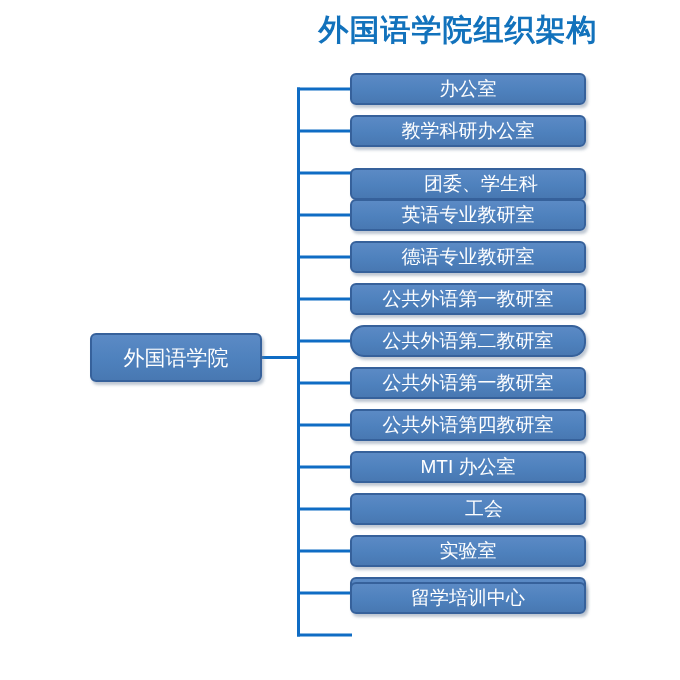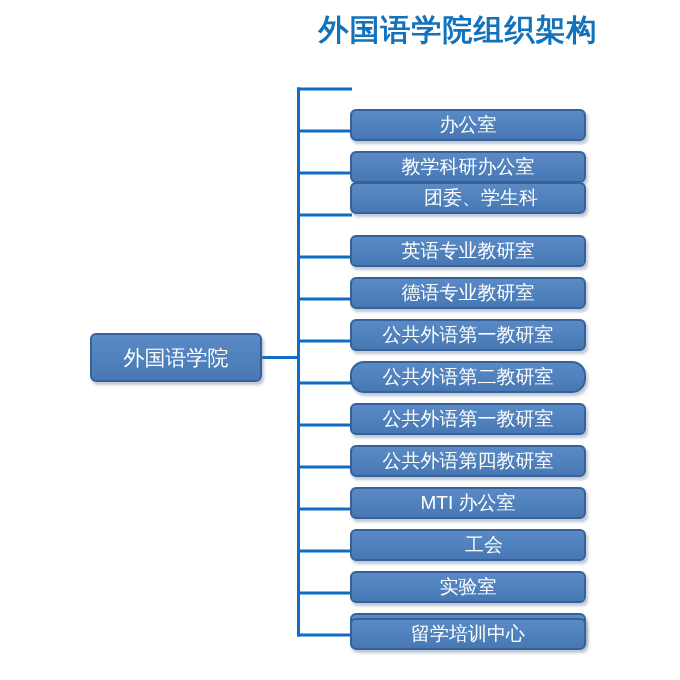--- a/index.html
+++ b/index.html
@@ -52,21 +52,20 @@
     top: 333px;
     width: 172px;
     height: 49px;
     font-size: 21px;
   }
   .child-box {
     left: 350px;
     width: 236px;
     height: 32px;
     font-size: 19px;
-    margin-top: 36px;
   }
 </style>
 </head>
 <body>
 
 <div class="canvas">
 
   <svg class="connector-svg" viewBox="0 0 680 680" xmlns="http://www.w3.org/2000/svg">
       <line x1="298.5" y1="87.5" x2="298.5" y2="636.5" stroke="#0f6cc4" stroke-width="3"></line>
       <line x1="297" y1="89" x2="352" y2="89" stroke="#0f6cc4" stroke-width="3"></line>
@@ -94,21 +93,21 @@
 
   <div id="children-container">
   <div class="org-box child-box" style="top: 73px;">
     <span>办公室</span>
   </div>
 
   <div class="org-box child-box" style="top: 115px;">
     <span>教学科研办公室</span>
   </div>
 
-  <div class="org-box child-box" style="top: 146px; padding-left: 26px;">
+  <div class="org-box child-box" style="top: 168px; padding-left: 26px;">
     <span>团委、学生科</span>
   </div>
 
   <div class="org-box child-box" style="top: 199px;">
     <span>英语专业教研室</span>
   </div>
 
   <div class="org-box child-box" style="top: 241px;">
     <span>德语专业教研室</span>
   </div>

